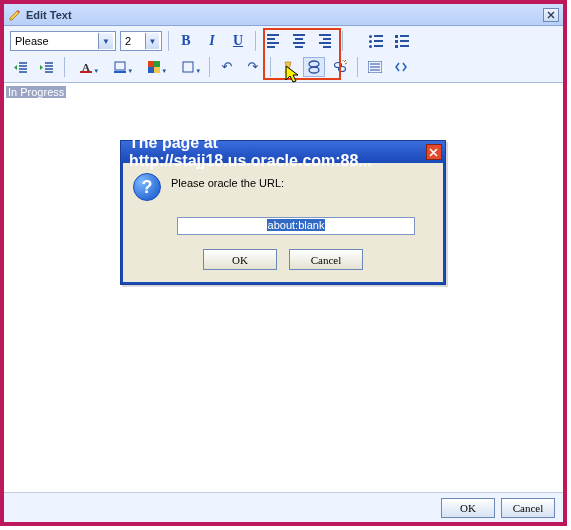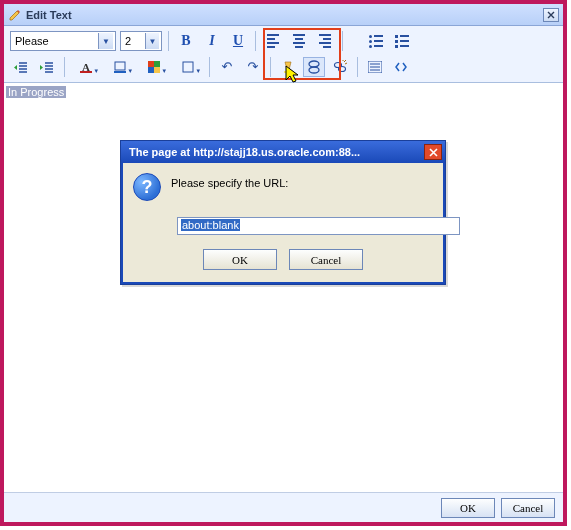--- a/index.html
+++ b/index.html
@@ -128,43 +128,43 @@
   }
   
   .prompt {
     position:absolute; left:120px; top:140px; width:326px;
     border:1px solid #1a3f9a; z-index:10;
     box-shadow: 2px 2px 0 rgba(0,0,0,0.15);
   }
   .prompt-title {
     background: linear-gradient(to bottom,#3a6cdc,#1a49b8);
     color:#fff; font-weight:bold; display:flex; align-items:center;
-    padding:3px 3px 3px 8px; height:22px; font-size:11px;
+    padding:3px 3px 3px 8px; height:22px; font-size:16px;
   }
   .prompt-title .xbtn {
     width:18px; height:16px; margin-left:auto;
     background:#e24a2a; border:1px solid #8a2310;
     display:flex; align-items:center; justify-content:center;
     color:#fff; font-weight:bold; cursor:pointer;
   }
   .prompt-body {
     background:#ece9d8; padding:10px 10px 12px 10px;
     border:2px solid #1a49b8; border-top:none;
   }
   .prompt-row1 { display:flex; gap:10px; align-items:flex-start; margin-bottom:16px;}
   .qmark {
     width:28px; height:28px; border-radius:50%;
     background: radial-gradient(circle at 30% 30%, #7db8ff, #2d6fd6 70%);
     color:#fff; font-weight:bold; font-size:18px;
     display:flex; align-items:center; justify-content:center;
     border:1px solid #1a49b8;
   }
   .prompt-input {
-    width: 283px; height: 18px; border:1px solid #7d95c2;
-    background:#fff; padding:1px 3px; margin-left:44px; margin-bottom:14px;
+    width: 238px; height: 18px; border:1px solid #7d95c2;
+    background:#fff; padding:1px 3px; margin-left:44px; margin-bottom:14px;text-align:center;
   }
   .prompt-input .selval { background:#316ac5; color:#fff; padding:0 1px;}
   .prompt-btns { display:flex; justify-content:center; gap:12px; }
   .prompt-btns button {
     font-family: Tahoma; font-size:11px;
     width:74px; height:21px;
     border:1px solid #6c87b8;
     background: linear-gradient(to bottom,#fdfefe,#e6e3d3);
     cursor:pointer;
   }
@@ -374,21 +374,21 @@
     <span>The page at http://stajj18.us.oracle.com:88...</span>
     <span class="xbtn">
       <svg width="9" height="9">
           <path d="M1 1 L8 8 M8 1 L1 8" stroke="#fff" stroke-width="1.6"></path>
         </svg>
     </span>
   </div>
   <div class="prompt-body">
     <div class="prompt-row1">
       <div class="qmark">?</div>
-      <div style="padding-top:4px">Please specify the URL:</div>
+      <div style="padding-top:4px">Please oracle the URL:</div>
     </div>
     <div class="prompt-input">
       <span class="selval">about:blank</span>
     </div>
     <div class="prompt-btns">
       <button>OK</button>
       <button>Cancel</button>
     </div>
   </div>
 </div>

